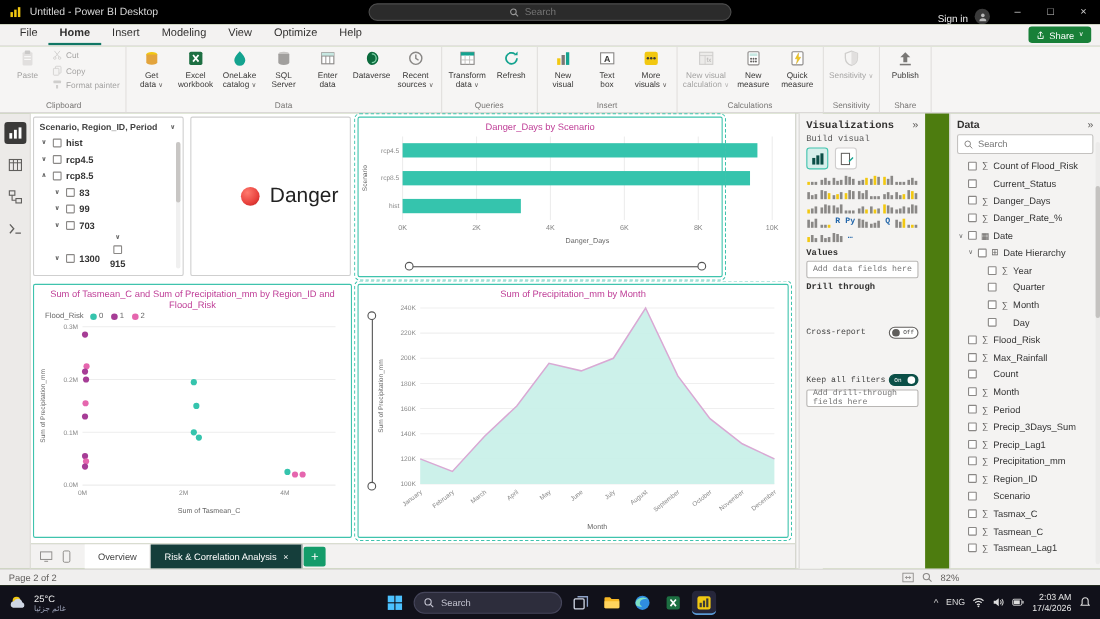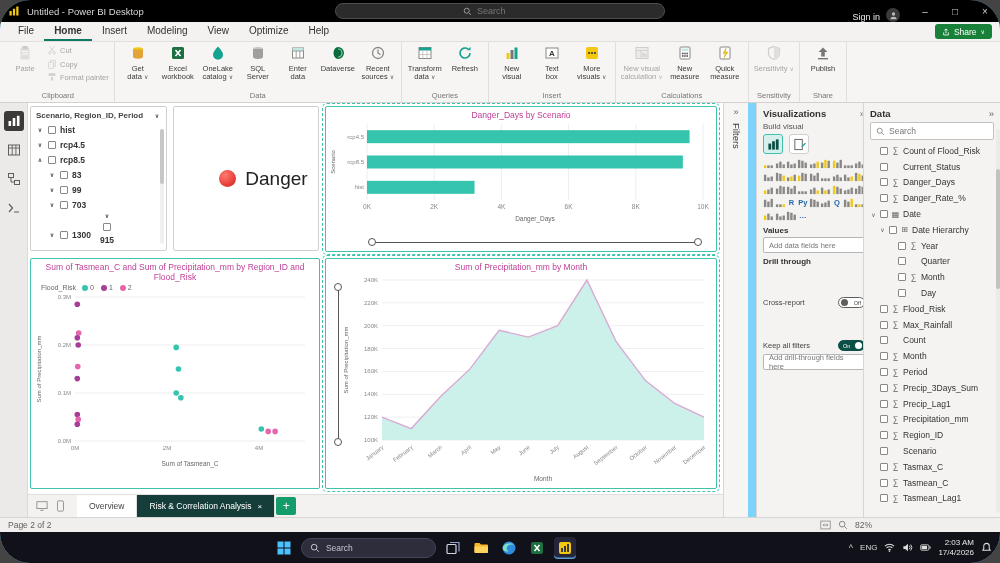--- a/index.html
+++ b/index.html
@@ -1,18 +1,18 @@
 <!DOCTYPE html>
 <html><head>
 <meta charset="utf-8">
 <style>
   *{margin:0;padding:0;box-sizing:border-box;}
   html,body{background:#444;}
-  .app{position:relative;width:1000px;height:563px;background:#7dd3fc;overflow:hidden;
-       font-family:"Liberation Sans","DejaVu Sans",sans-serif;border-radius:30px;-webkit-font-smoothing:antialiased;}
+  .app{position:relative;width:1000px;height:563px;background:#4d7c0f;overflow:hidden;
+       font-family:"Liberation Sans","DejaVu Sans",sans-serif;-webkit-font-smoothing:antialiased;}
   
   .titlebar{position:absolute;left:0;top:0;width:1000px;height:22px;background:#000;color:#ddd;
             display:flex;align-items:center;font-size:9.5px;}
   .tb-appicon{width:12px;height:12px;margin:0 7px 0 8px;}
   .tb-title{color:#d8d8d8;}
   .tb-search{position:absolute;left:50%;top:3px;transform:translateX(-50%);width:330px;height:16px;
              background:#2b2b2b;border:1px solid #4d4d4d;border-radius:9px;display:flex;align-items:center;
              justify-content:center;gap:5px;}
   .tb-search input{background:transparent;border:none;outline:none;color:#bbb;font-size:9px;width:60px;
              font-family:inherit;}
@@ -93,21 +93,21 @@
   
   .statusbar{position:absolute;left:0;top:517px;width:1000px;height:15px;background:#f0efee;border-top:1px solid #d8d6d4;
              display:flex;align-items:center;font-size:8.5px;color:#605e5c;padding:0 8px;}
   .sb-right{margin-left:auto;display:flex;align-items:center;gap:7px;margin-right:120px;}
   
   .filters{position:absolute;left:723px;top:103px;width:25px;height:414px;background:#f6f5f4;border-left:1px solid #d8d6d4;
            display:flex;flex-direction:column;align-items:center;padding-top:4px;gap:6px;}
   .filters .vtext{writing-mode:vertical-rl;font-size:9.5px;color:#3b3a39;}
   .panel{position:absolute;top:103px;height:414px;background:#f4f3f2;border-left:1px solid #d8d6d4;padding:4px 6px;
          font-size:9px;color:#323130;}
-  .vizpanel{left:756px;width:115px;}
+  .vizpanel{left:726px;width:115px;font-family:Liberation Mono, monospace;}
   .datapanel{left:863px;width:137px;}
   .phead{display:flex;justify-content:space-between;align-items:center;font-size:9.5px;font-weight:bold;padding:1px 0 3px;}
   .psub{font-size:8px;color:#555;padding-bottom:2px;}
   .vtabs{display:flex;gap:6px;padding:1px 0 3px;}
   .vtab{width:20px;height:20px;border-radius:3px;display:flex;align-items:center;justify-content:center;background:#fff;
         border:1px solid #d0cece;}
   .vtab.sel{background:#d7efeb;border-color:#3fc3ad;}
   .vicons{display:flex;flex-wrap:wrap;width:103px;}
   .vicon{width:11.4px;height:12px;display:flex;align-items:flex-end;justify-content:center;margin-bottom:1px;}
   .vicon.txt{font-size:7.5px;font-weight:bold;color:#2266aa;align-items:center;}
@@ -489,21 +489,21 @@
         </div>
     </div>
 
     <div class="visual" style="left:145px;top:3px;width:146px;height:145px;padding-left:35px;">
       <div class="card-body">
         <span class="card-dot"></span>
         <span class="card-text">Danger</span>
       </div>
     </div>
 
-    <div class="visual teal selected" style="left:297px;top:3px;width:392px;height:146px;">
+    <div class="visual teal selected" style="left:297px;top:3px;width:332px;height:146px;">
       <div class="vtitle">Danger_Days by Scenario</div>
       <svg width="388" height="104" style="display:block;margin:0 auto;" viewBox="0 0 388 104">
           <line x1="40" y1="4" x2="40" y2="80" stroke="#ededed"></line>
           <text x="40" y="89" font-size="6.5" fill="#888" text-anchor="middle">0K</text>
           <line x1="107.2" y1="4" x2="107.2" y2="80" stroke="#ededed"></line>
           <text x="107.2" y="89" font-size="6.5" fill="#888" text-anchor="middle">2K</text>
           <line x1="174.4" y1="4" x2="174.4" y2="80" stroke="#ededed"></line>
           <text x="174.4" y="89" font-size="6.5" fill="#888" text-anchor="middle">4K</text>
           <line x1="241.6" y1="4" x2="241.6" y2="80" stroke="#ededed"></line>
           <text x="241.6" y="89" font-size="6.5" fill="#888" text-anchor="middle">6K</text>
@@ -1115,20 +1115,30 @@
           <span class="ficon">∑</span>
           <span class="flabel">Tasmean_Lag1</span>
         </div>
       </div>
     <div class="dscroll">
         <div class="thumb"></div>
       </div>
   </div>
 
   <div class="taskbar">
+    <div class="weather">
+      <svg width="18" height="16" viewBox="0 0 18 16">
+          <circle cx="7" cy="6" r="3.5" fill="#f2c811"></circle>
+          <path d="M4 12.5 a3 3 0 0 1 .6-5.9 a4 4 0 0 1 7.6 1 a2.6 2.6 0 0 1 .4 4.9z" fill="#cfd6e4"></path>
+        </svg>
+      <div>
+        <div class="wt">25°C</div>
+        <div class="wc" dir="rtl">غائم جزئيا</div>
+      </div>
+    </div>
     <div class="tb-center">
       <span class="tk-icon">
           <svg viewBox="0 0 16 16">
             <rect x="1.5" y="1.5" width="6" height="6" fill="#4cc2ff"></rect>
             <rect x="8.5" y="1.5" width="6" height="6" fill="#4cc2ff"></rect>
             <rect x="1.5" y="8.5" width="6" height="6" fill="#4cc2ff"></rect>
             <rect x="8.5" y="8.5" width="6" height="6" fill="#4cc2ff"></rect>
           </svg>
         </span>
       <span class="tk-search">

